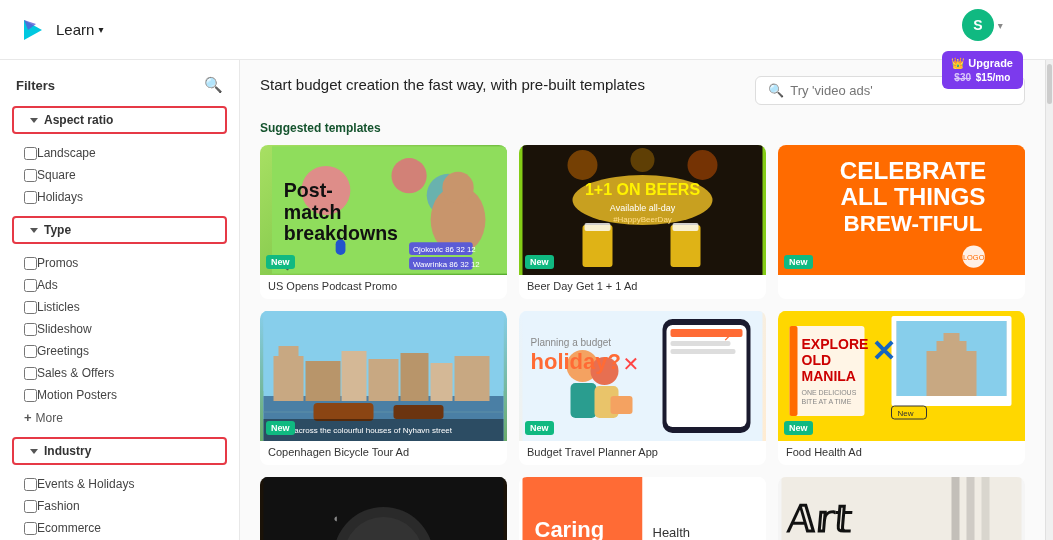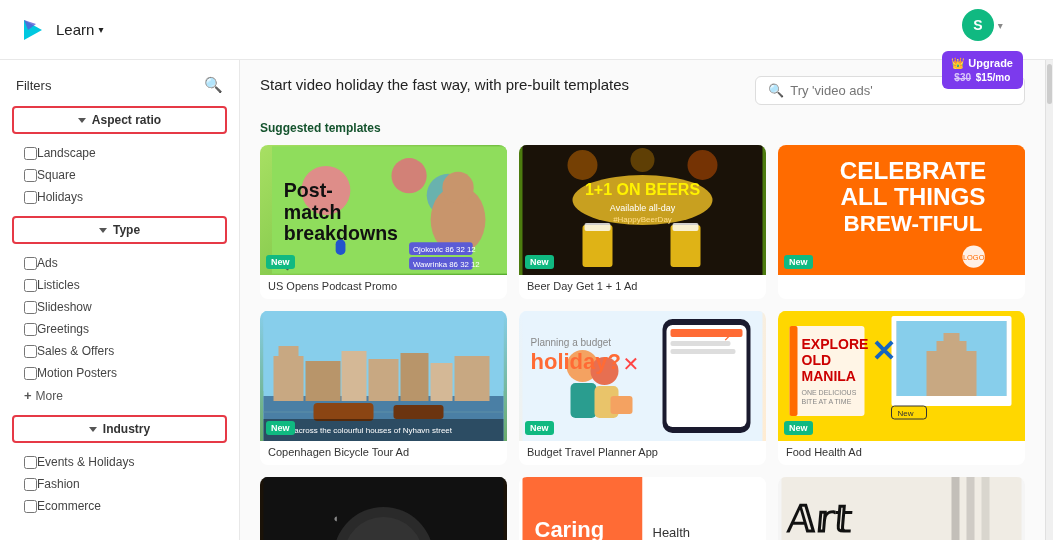--- a/index.html
+++ b/index.html
@@ -36,30 +36,29 @@
 
     
     .main-layout { display: flex; height: calc(540px - 60px); }
 
     
     .sidebar {
       width: 240px; min-width: 240px; background: #fff; border-right: 1px solid #e8e8e8;
       overflow-y: auto; padding: 12px 0;
     }
     .sidebar-header { display: flex; align-items: center; justify-content: space-between; padding: 4px 16px 8px; }
-    .filters-title { font-size: 13px; font-weight: 400; color: #333; }
+    .filters-title { font-size: 13px; font-weight: 700; color: #333; }
     .search-icon-btn { background: none; border: none; cursor: pointer; color: #888; font-size: 15px; }
 
     .filter-section { margin-bottom: 4px; }
     .filter-section-header {
       display: flex; align-items: center; gap: 6px;
       padding: 5px 16px; cursor: pointer;
       border: 2px solid #e63946; border-radius: 4px; margin: 4px 12px;
       background: #fff;
-      justify-content: center;
     }
     .filter-section-header .section-label { font-size: 12px; font-weight: 600; color: #333; }
     .triangle-down { width: 0; height: 0; border-left: 4px solid transparent; border-right: 4px solid transparent; border-top: 5px solid #555; }
 
     .filter-options { padding: 4px 0 4px 0; }
     .filter-option { display: flex; align-items: center; padding: 4px 24px; cursor: pointer; }
     .filter-option input[type=checkbox] { width: 13px; height: 13px; cursor: pointer; accent-color: #7c3aed; }
     .filter-option label { font-size: 12px; color: #444; cursor: pointer; }
 
     .more-btn { display: flex; align-items: center; gap: 4px; padding: 4px 24px; cursor: pointer; color: #555; font-size: 12px; background: none; border: none; }
@@ -90,21 +89,21 @@
     .new-badge {
       position: absolute; bottom: 6px; left: 6px; background: #10b981;
       color: #fff; font-size: 9px; font-weight: 700; padding: 2px 5px; border-radius: 3px;
     }
     .template-name { font-size: 11px; color: #333; padding: 5px 8px 7px; font-weight: 500; }
 
     
     .thumb-1 { background: linear-gradient(135deg, #a8e063 0%, #56ab2f 100%); padding-left: 12px; }
 
     
-    .thumb-2 { background: #4d7c0f; }
+    .thumb-2 { background: #84cc16; }
 
     
     .thumb-3 { background: #ff6b00; padding-left: 23px; }
 
     
     .thumb-4 { background: linear-gradient(to bottom, #87ceeb, #6aaa6a); }
 
     
     .thumb-5 { background: linear-gradient(135deg, #e8f4fd, #ffecd2); }
 
@@ -187,20 +186,24 @@
       </div>
     </div>
 
     <div class="filter-section">
       <div class="filter-section-header">
         <span class="triangle-down"></span>
         <span class="section-label">Type</span>
       </div>
       <div class="filter-options">
         <div class="filter-option">
+          <input type="checkbox" id="promos" style="">
+          <label for="promos">Promos</label>
+        </div>
+        <div class="filter-option">
           <input type="checkbox" id="ads" style="">
           <label for="ads">Ads</label>
         </div>
         <div class="filter-option">
           <input type="checkbox" id="listicles" style="">
           <label for="listicles">Listicles</label>
         </div>
         <div class="filter-option">
           <input type="checkbox" id="slideshow" style="">
           <label for="slideshow">Slideshow</label>
@@ -245,21 +248,21 @@
         <div class="filter-option">
           
           
         </div>
       </div>
     </div>
   </div>
 
   <div class="content">
     <div style="display:flex; justify-content:space-between; align-items:flex-start; margin-bottom: 14px;">
-      <h2 class="content-title" style="font-size:15px;font-weight:500;max-width:500px;">Start video holiday the fast way, with pre-built templates</h2>
+      <h2 class="content-title" style="font-size:15px;font-weight:500;max-width:500px;">Start budget creation the fast way, with pre-built templates</h2>
       <div class="search-bar" style="float:none;margin:0;width:270px;">
         <span class="search-magnifier">🔍</span>
         <input type="text" placeholder="Try 'video ads'" style="">
       </div>
     </div>
 
     <div class="section-label-main">Suggested templates</div>
 
     <div class="templates-grid">
 

